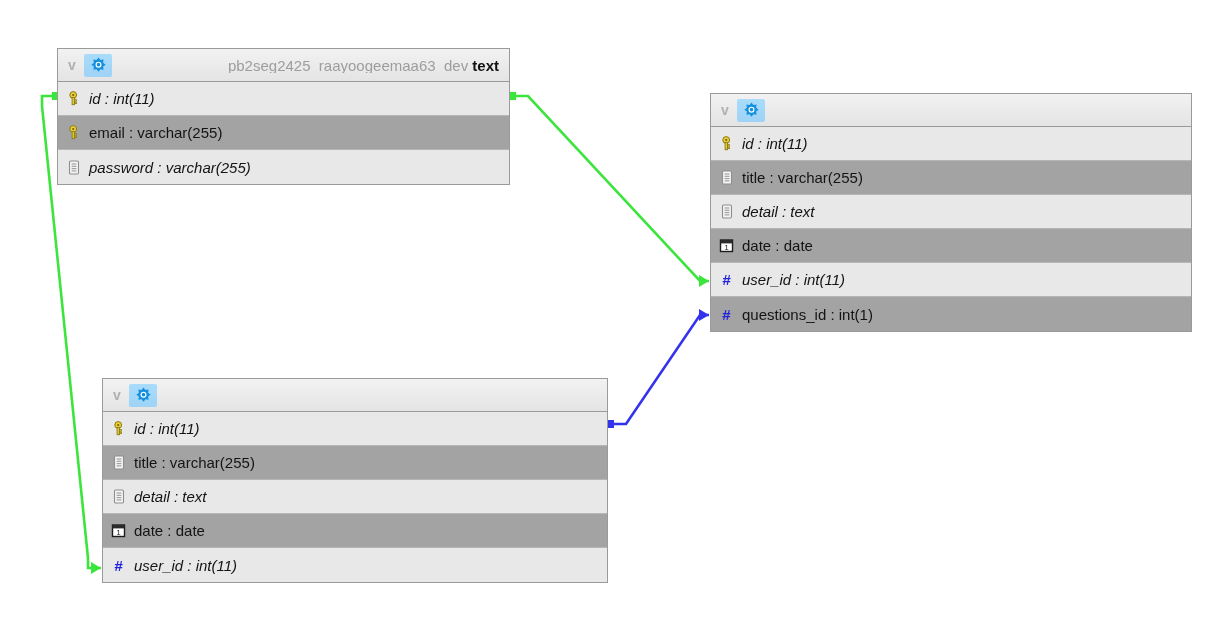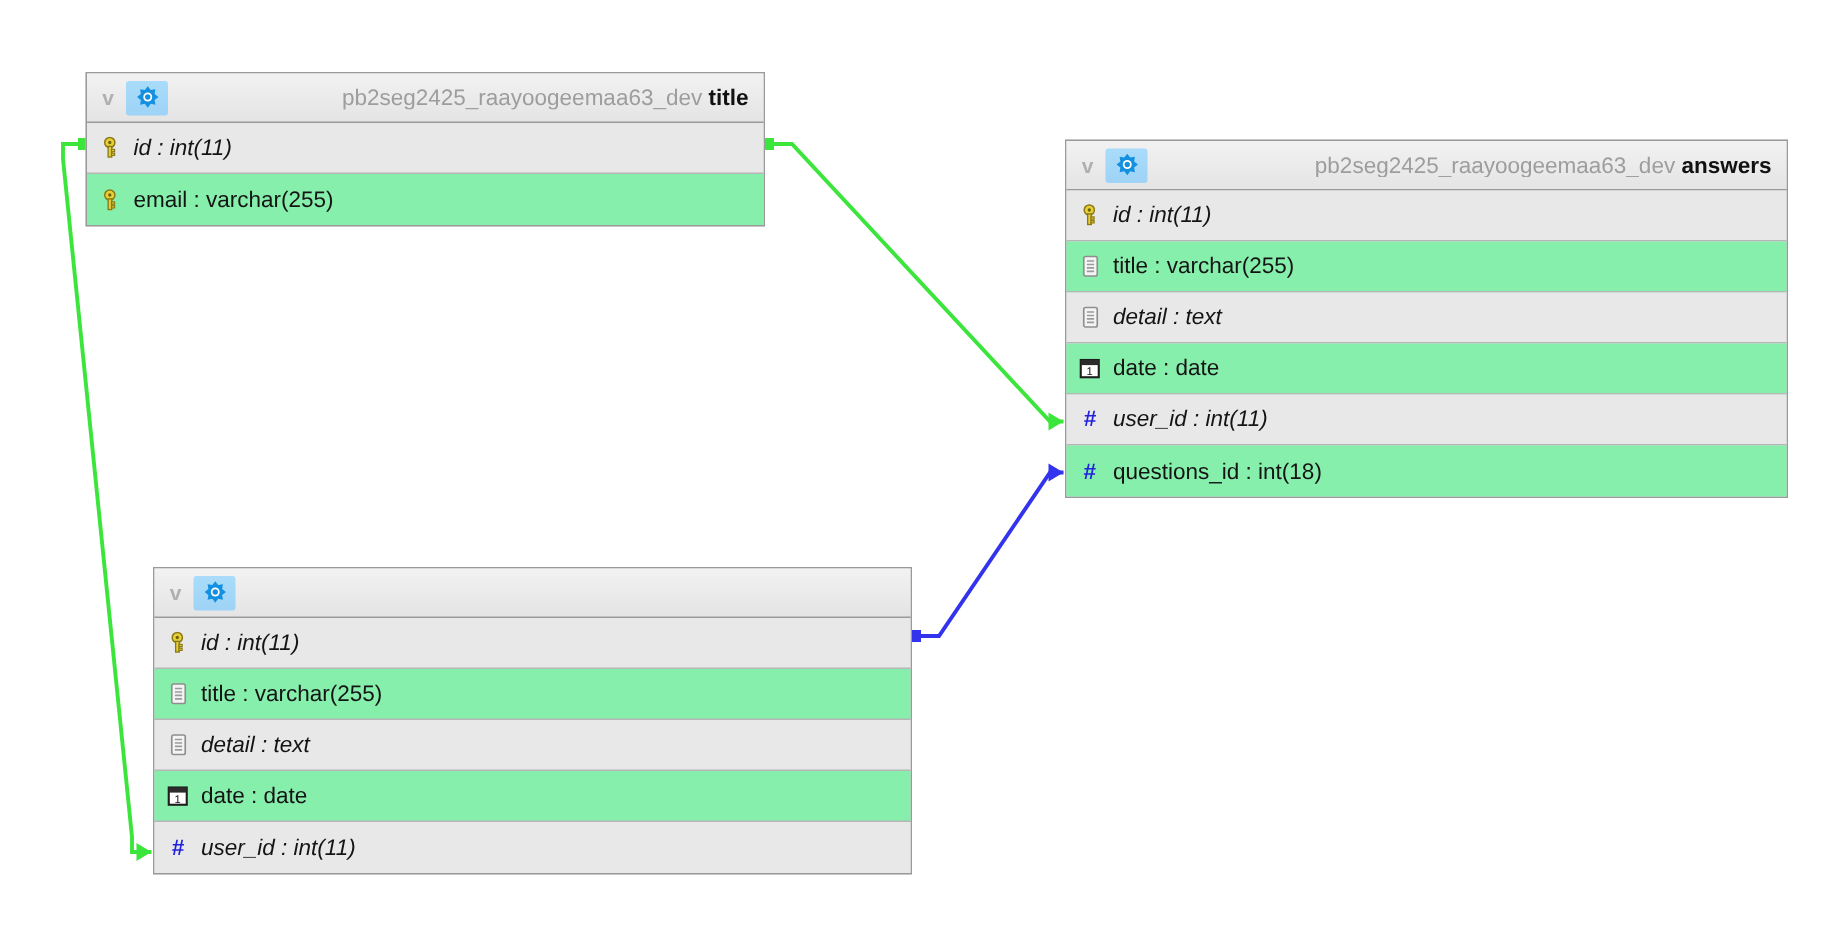--- a/index.html
+++ b/index.html
@@ -106,21 +106,21 @@
     box-sizing: border-box;
     border-bottom: 1px solid #b6b6b6;
     display: flex;
     align-items: center;
     padding-left: 7px;
     white-space: nowrap;
     overflow: hidden;
   }
   .field-row:last-child { border-bottom: none; }
   .field-row.odd  { background: #e8e8e8; font-style: italic; }
-  .field-row.even { background: #86efac; }
+  .field-row.even { background: #a3a3a3; }
 
   .field-icon {
     flex: none;
     width: 17px;
     height: 17px;
     margin-right: 7px;
     display: flex;
     align-items: center;
     justify-content: center;
   }
@@ -167,21 +167,21 @@
       <div class="table-box" style="left: 57px; top: 48px; width: 453px;">
         <div class="table-header">
           <span class="collapse-caret">v</span>
           <span class="gear-chip">
             <svg width="17" height="17" viewBox="0 0 20 20">
               <path fill="#1390e0" d="M10 0.6 L12.3 3.6 L16 3 L15.4 6.7 L18.4 9 L15.4 11.3 L16 15 L12.3 14.4 L10 17.4 L7.7 14.4 L4 15 L4.6 11.3 L1.6 9 L4.6 6.7 L4 3 L7.7 3.6 Z"></path>
               <circle cx="10" cy="9" r="3.5" fill="#ffffff"></circle>
               <circle cx="10" cy="9" r="2.1" fill="#1390e0"></circle>
             </svg>
           </span>
-          <span class="header-title"><span class="schema-prefix">pb2seg2425_raayoogeemaa63_dev</span> <span class="table-name">title</span></span>
+          <span class="header-title"><span class="schema-prefix">pb2seg2425_raayoogeemaa63_dev</span> <span class="table-name">text</span></span>
         </div>
         <div class="field-row odd">
           <span class="field-icon">
             <svg width="15" height="15" viewBox="0 0 15 15">
               <circle cx="7.2" cy="4" r="3.4" fill="#e8cf3a" stroke="#8a7a14" stroke-width="1"></circle>
               <circle cx="7.2" cy="4" r="1.1" fill="#6d6207"></circle>
               <rect x="6.1" y="6.6" width="2.4" height="7.1" fill="#e8cf3a" stroke="#8a7a14" stroke-width="0.9"></rect>
               <rect x="8.3" y="8.6" width="2.1" height="1.5" fill="#e8cf3a" stroke="#8a7a14" stroke-width="0.8"></rect>
               <rect x="8.3" y="11.1" width="2.1" height="1.5" fill="#e8cf3a" stroke="#8a7a14" stroke-width="0.8"></rect>
             </svg>
@@ -192,33 +192,44 @@
           <span class="field-icon">
             <svg width="15" height="15" viewBox="0 0 15 15">
               <circle cx="7.2" cy="4" r="3.4" fill="#e8cf3a" stroke="#8a7a14" stroke-width="1"></circle>
               <circle cx="7.2" cy="4" r="1.1" fill="#6d6207"></circle>
               <rect x="6.1" y="6.6" width="2.4" height="7.1" fill="#e8cf3a" stroke="#8a7a14" stroke-width="0.9"></rect>
               <rect x="8.3" y="8.6" width="2.1" height="1.5" fill="#e8cf3a" stroke="#8a7a14" stroke-width="0.8"></rect>
               <rect x="8.3" y="11.1" width="2.1" height="1.5" fill="#e8cf3a" stroke="#8a7a14" stroke-width="0.8"></rect>
             </svg>
           </span>
           <span class="field-label">email : varchar(255)</span>
+        </div>
+        <div class="field-row odd">
+          <span class="field-icon">
+            <svg width="14" height="15" viewBox="0 0 14 15">
+              <rect x="2.5" y="1" width="9" height="13" rx="1.2" fill="#f4f4f4" stroke="#8e8e8e" stroke-width="1.1"></rect>
+              <line x1="4.6" y1="4" x2="9.4" y2="4" stroke="#9b9b9b" stroke-width="1.1"></line>
+              <line x1="4.6" y1="6.3" x2="9.4" y2="6.3" stroke="#9b9b9b" stroke-width="1.1"></line>
+              <line x1="4.6" y1="8.6" x2="9.4" y2="8.6" stroke="#9b9b9b" stroke-width="1.1"></line>
+              <line x1="4.6" y1="10.9" x2="9.4" y2="10.9" stroke="#9b9b9b" stroke-width="1.1"></line>
+            </svg>
+          </span>
+          <span class="field-label">password : varchar(255)</span>
         </div>
       </div>
       <div class="table-box" style="left: 710px; top: 93px; width: 482px;">
         <div class="table-header">
           <span class="collapse-caret">v</span>
           <span class="gear-chip">
             <svg width="17" height="17" viewBox="0 0 20 20">
               <path fill="#1390e0" d="M10 0.6 L12.3 3.6 L16 3 L15.4 6.7 L18.4 9 L15.4 11.3 L16 15 L12.3 14.4 L10 17.4 L7.7 14.4 L4 15 L4.6 11.3 L1.6 9 L4.6 6.7 L4 3 L7.7 3.6 Z"></path>
               <circle cx="10" cy="9" r="3.5" fill="#ffffff"></circle>
               <circle cx="10" cy="9" r="2.1" fill="#1390e0"></circle>
             </svg>
           </span>
-          <span class="header-title"><span class="schema-prefix">pb2seg2425_raayoogeemaa63_dev</span> <span class="table-name">answers</span></span>
         </div>
         <div class="field-row odd">
           <span class="field-icon">
             <svg width="15" height="15" viewBox="0 0 15 15">
               <circle cx="7.2" cy="4" r="3.4" fill="#e8cf3a" stroke="#8a7a14" stroke-width="1"></circle>
               <circle cx="7.2" cy="4" r="1.1" fill="#6d6207"></circle>
               <rect x="6.1" y="6.6" width="2.4" height="7.1" fill="#e8cf3a" stroke="#8a7a14" stroke-width="0.9"></rect>
               <rect x="8.3" y="8.6" width="2.1" height="1.5" fill="#e8cf3a" stroke="#8a7a14" stroke-width="0.8"></rect>
               <rect x="8.3" y="11.1" width="2.1" height="1.5" fill="#e8cf3a" stroke="#8a7a14" stroke-width="0.8"></rect>
             </svg>
@@ -262,21 +273,21 @@
         <div class="field-row odd">
           <span class="field-icon">
             <span class="hash-icon">#</span>
           </span>
           <span class="field-label">user_id : int(11)</span>
         </div>
         <div class="field-row even">
           <span class="field-icon">
             <span class="hash-icon">#</span>
           </span>
-          <span class="field-label">questions_id : int(18)</span>
+          <span class="field-label">questions_id : int(1)</span>
         </div>
       </div>
       <div class="table-box" style="left: 102px; top: 378px; width: 506px;">
         <div class="table-header">
           <span class="collapse-caret">v</span>
           <span class="gear-chip">
             <svg width="17" height="17" viewBox="0 0 20 20">
               <path fill="#1390e0" d="M10 0.6 L12.3 3.6 L16 3 L15.4 6.7 L18.4 9 L15.4 11.3 L16 15 L12.3 14.4 L10 17.4 L7.7 14.4 L4 15 L4.6 11.3 L1.6 9 L4.6 6.7 L4 3 L7.7 3.6 Z"></path>
               <circle cx="10" cy="9" r="3.5" fill="#ffffff"></circle>
               <circle cx="10" cy="9" r="2.1" fill="#1390e0"></circle>

